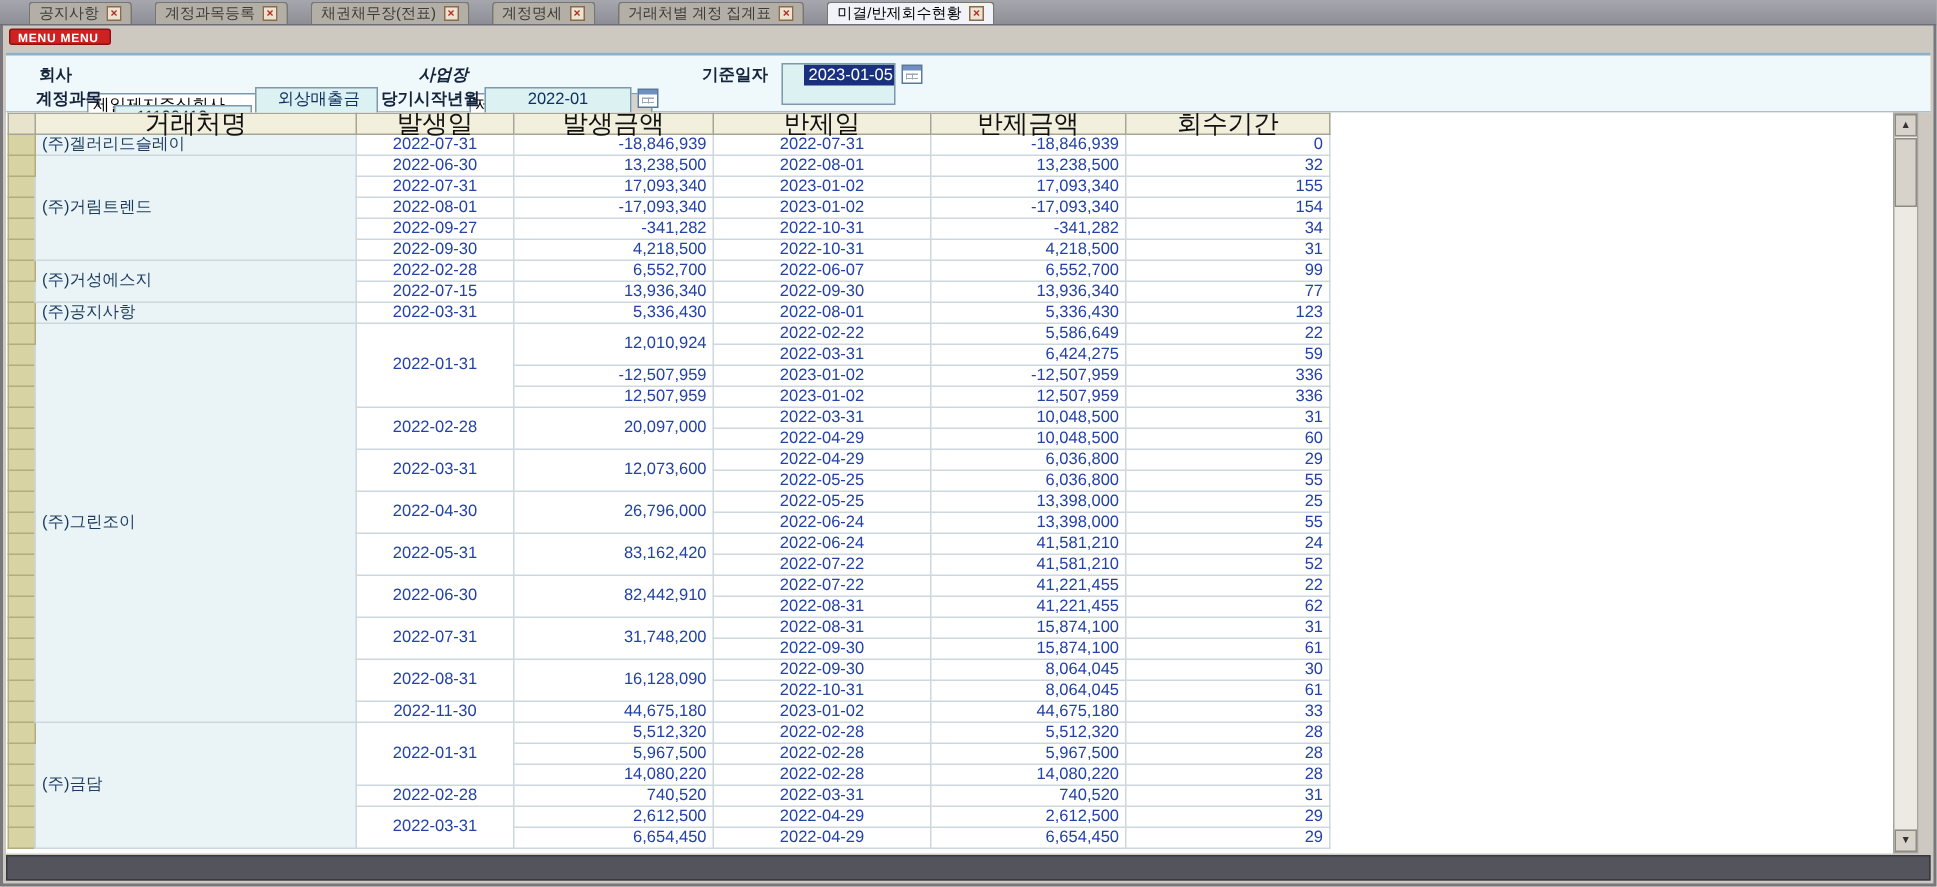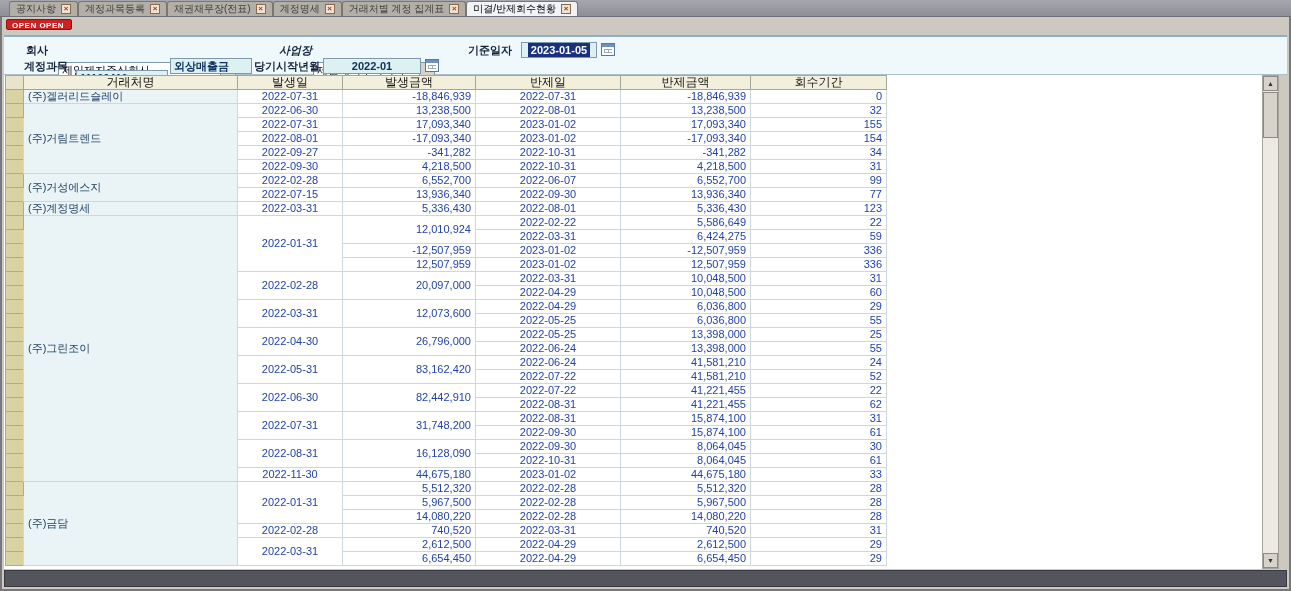--- a/index.html
+++ b/index.html
@@ -8,21 +8,21 @@
     position:relative; overflow:hidden;
     background:#cdc9c1;
     font-family:"Liberation Sans","DejaVu Sans",sans-serif;
     box-shadow: inset 0 0 0 2px #77777c;
   }
   
   .tab-bar {
     position:absolute; top:0; left:0; right:0; height:17px;
     background:linear-gradient(#a6a6ae,#8e8e96);
     border-bottom:1px solid #6e6e76;
-    display:flex; align-items:flex-end; gap:0; padding-left:9px;
+    display:flex; align-items:flex-end; gap:15px; padding-left:19px;
   }
   .tab {
     height:15px; display:flex; align-items:center; gap:5px;
     padding:0 6px; font-size:10px; color:#3c3c37;
     background:#b3afa7; border:1px solid #78786f; border-bottom:none;
     border-radius:3px 3px 0 0; white-space:nowrap; cursor:default;
   }
   .tab.active { background:#f2f3f8; color:#000; }
   .tab-close {
     width:10px; height:10px; font-size:8px; line-height:8px; text-align:center;
@@ -46,43 +46,43 @@
   }
   .combo {
     position:absolute; height:16px; background:#fff;
     border:1px solid #7e98ac; display:flex; align-items:stretch;margin-top:20px;
   }
   .combo-text { flex:1; font-size:11px; line-height:14px; padding:0 3px;
     color:#000; overflow:hidden; white-space:nowrap; }
   .combo-btn { width:15px; background:#d7d3cb; border-left:1px solid #8c8c84;
     font-size:7px; line-height:14px; text-align:center; color:#2c2c2c; }
   .tfield {
-    position:absolute; height:16px; background:#dcf1f1; border:1px solid #7e98ac;
-    font-size:11px; line-height:14px; padding:0 3px; color:#103060;
-    white-space:nowrap; overflow:hidden;font-weight:bold;
+    position:absolute; height:28px; background:#dcf1f1; border:1px solid #7e98ac;
+    font-size:11px; line-height:14px; padding:0 14px; color:#103060;
+    white-space:nowrap; overflow:hidden;
   }
   .tfield.center { text-align:center; }
   .sel { background:#18307e; color:#fff; padding:0 3px; display:inline-block; }
   .cal-icon { position:absolute; width:14px; height:13px; background:#fff;
     border:1px solid #5878a0; }
   .cal-icon::before { content:""; position:absolute; top:0; left:0; right:0;
     height:3px; background:#7090c0; }
   .cal-icon::after { content:""; position:absolute; top:5px; left:2px; right:2px; bottom:2px;
     background:
       repeating-linear-gradient(to right,#98aabb 0 1px,transparent 1px 4px),
       repeating-linear-gradient(to bottom,#98aabb 0 1px,transparent 1px 3px); }
   
   .grid-viewport {
     position:absolute; top:75px; left:4px; width:1258px; height:494px;
     background:#fff; overflow:hidden;
   }
   table.grid { border-collapse:collapse; table-layout:fixed; width:881px; margin-left:1px; }
   .grid th {
     background:#f2f0dc; border:1px solid #a6a698; font-weight:normal;
-    font-size:12px; color:#111; height:13px; line-height:13px; padding:0; text-align:center;
+    font-size:17px; color:#111; height:13px; line-height:13px; padding:0; text-align:center;
   }
   .grid th.ind-h { background:#e7e4cb; }
   .grid td {
     border:1px solid #ccd8de; font-size:11px; height:13px; line-height:13px;
     padding:0 4px; white-space:nowrap; overflow:hidden; color:#2342a6;
   }
   .grid td.ind  { background:#d8d3a2; border-color:#b2ac7e; padding:0; }
   .grid td.name { background:#eaf4f7; color:#1c3c5e; text-align:left; vertical-align:middle; }
   .grid td.date { text-align:center; vertical-align:middle; }
   .grid td.num  { text-align:right;  vertical-align:middle; }
@@ -128,21 +128,21 @@
     <div class="tab">
       <span>거래처별 계정 집계표</span>
       <span class="tab-close">×</span>
     </div>
     <div class="tab active">
       <span>미결/반제회수현황</span>
       <span class="tab-close">×</span>
     </div>
   </div>
 
-<div class="menu-open">OPEN OPEN</div>
+<div class="menu-open">MENU MENU</div>
 
 <div class="form-panel">
   <span class="flabel" style="left:22px; top:5px;text-align:center;">회사</span>
   <div class="combo" style="left:54px; top:5px; width:178px;">
     <span class="combo-text">제일제지주식회사</span>
     <span class="combo-btn">▼</span>
   </div>
 
   <span class="flabel" style="left:275px; top:5px;font-style:italic;">사업장</span>
   <div class="combo" style="left:309px; top:5px; width:122px;">
@@ -250,21 +250,21 @@
         <tr>
           <td class="ind"></td>
           <td class="date">2022-07-15</td>
           <td class="num">13,936,340</td>
           <td class="date">2022-09-30</td>
           <td class="num">13,936,340</td>
           <td class="num">77</td>
         </tr>
         <tr class="grp">
           <td class="ind"></td>
-          <td class="name">(주)계정명세</td>
+          <td class="name">(주)공지사항</td>
           <td class="date">2022-03-31</td>
           <td class="num">5,336,430</td>
           <td class="date">2022-08-01</td>
           <td class="num">5,336,430</td>
           <td class="num">123</td>
         </tr>
         <tr class="grp">
           <td class="ind"></td>
           <td class="name" rowspan="19">(주)그린조이</td>
           <td class="date" rowspan="4">2022-01-31</td>

